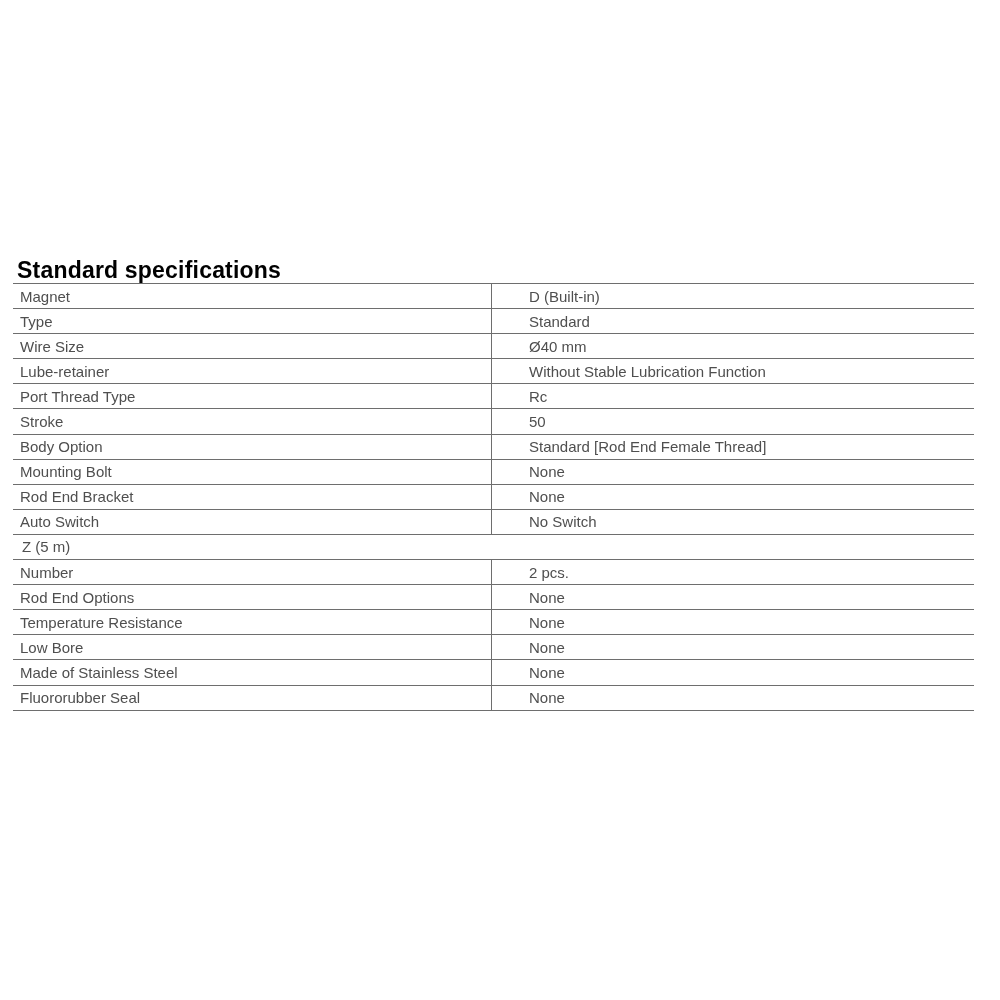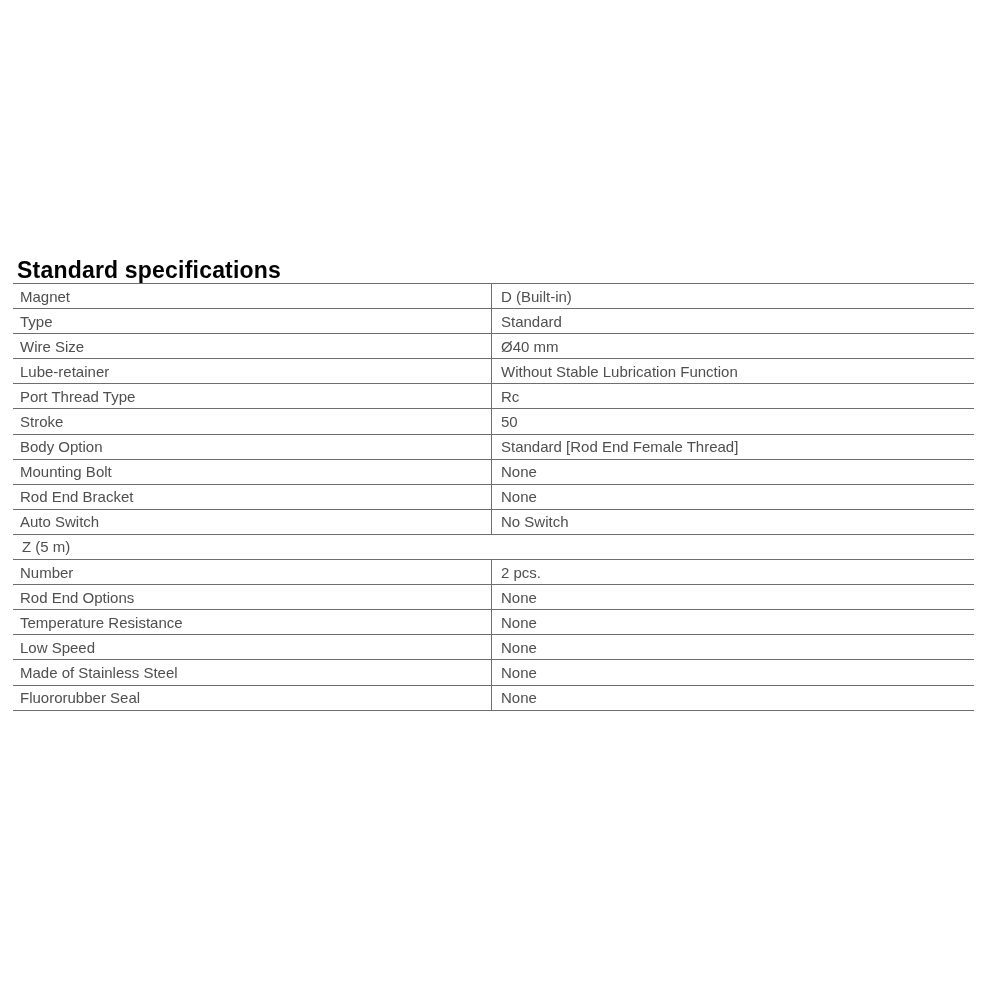--- a/index.html
+++ b/index.html
@@ -29,20 +29,21 @@
     top: 283px;
     width: 961px;
     border-top: 1px solid #6e6e6e;
   }
   .spec-row {
     display: flex;
     box-sizing: border-box;
     height: 25.1px;
     border-bottom: 1px solid #6e6e6e;
     align-items: center;
+    gap: 28px;
   }
   .spec-cell {
     box-sizing: border-box;
     height: 100%;
     display: flex;
     align-items: center;
     font-size: 15px;
     color: #4f4f4f;
     white-space: nowrap;
     overflow: hidden;
@@ -129,21 +130,21 @@
     <div class="spec-cell label">Rod End Options</div>
     <div class="spec-cell value">None</div>
   </div>
 
   <div class="spec-row">
     <div class="spec-cell label">Temperature Resistance</div>
     <div class="spec-cell value">None</div>
   </div>
 
   <div class="spec-row">
-    <div class="spec-cell label">Low Speed</div>
+    <div class="spec-cell label">Low Bore</div>
     <div class="spec-cell value">None</div>
   </div>
 
   <div class="spec-row">
     <div class="spec-cell label">Made of Stainless Steel</div>
     <div class="spec-cell value">None</div>
   </div>
 
   <div class="spec-row">
     <div class="spec-cell label">Fluororubber Seal</div>

